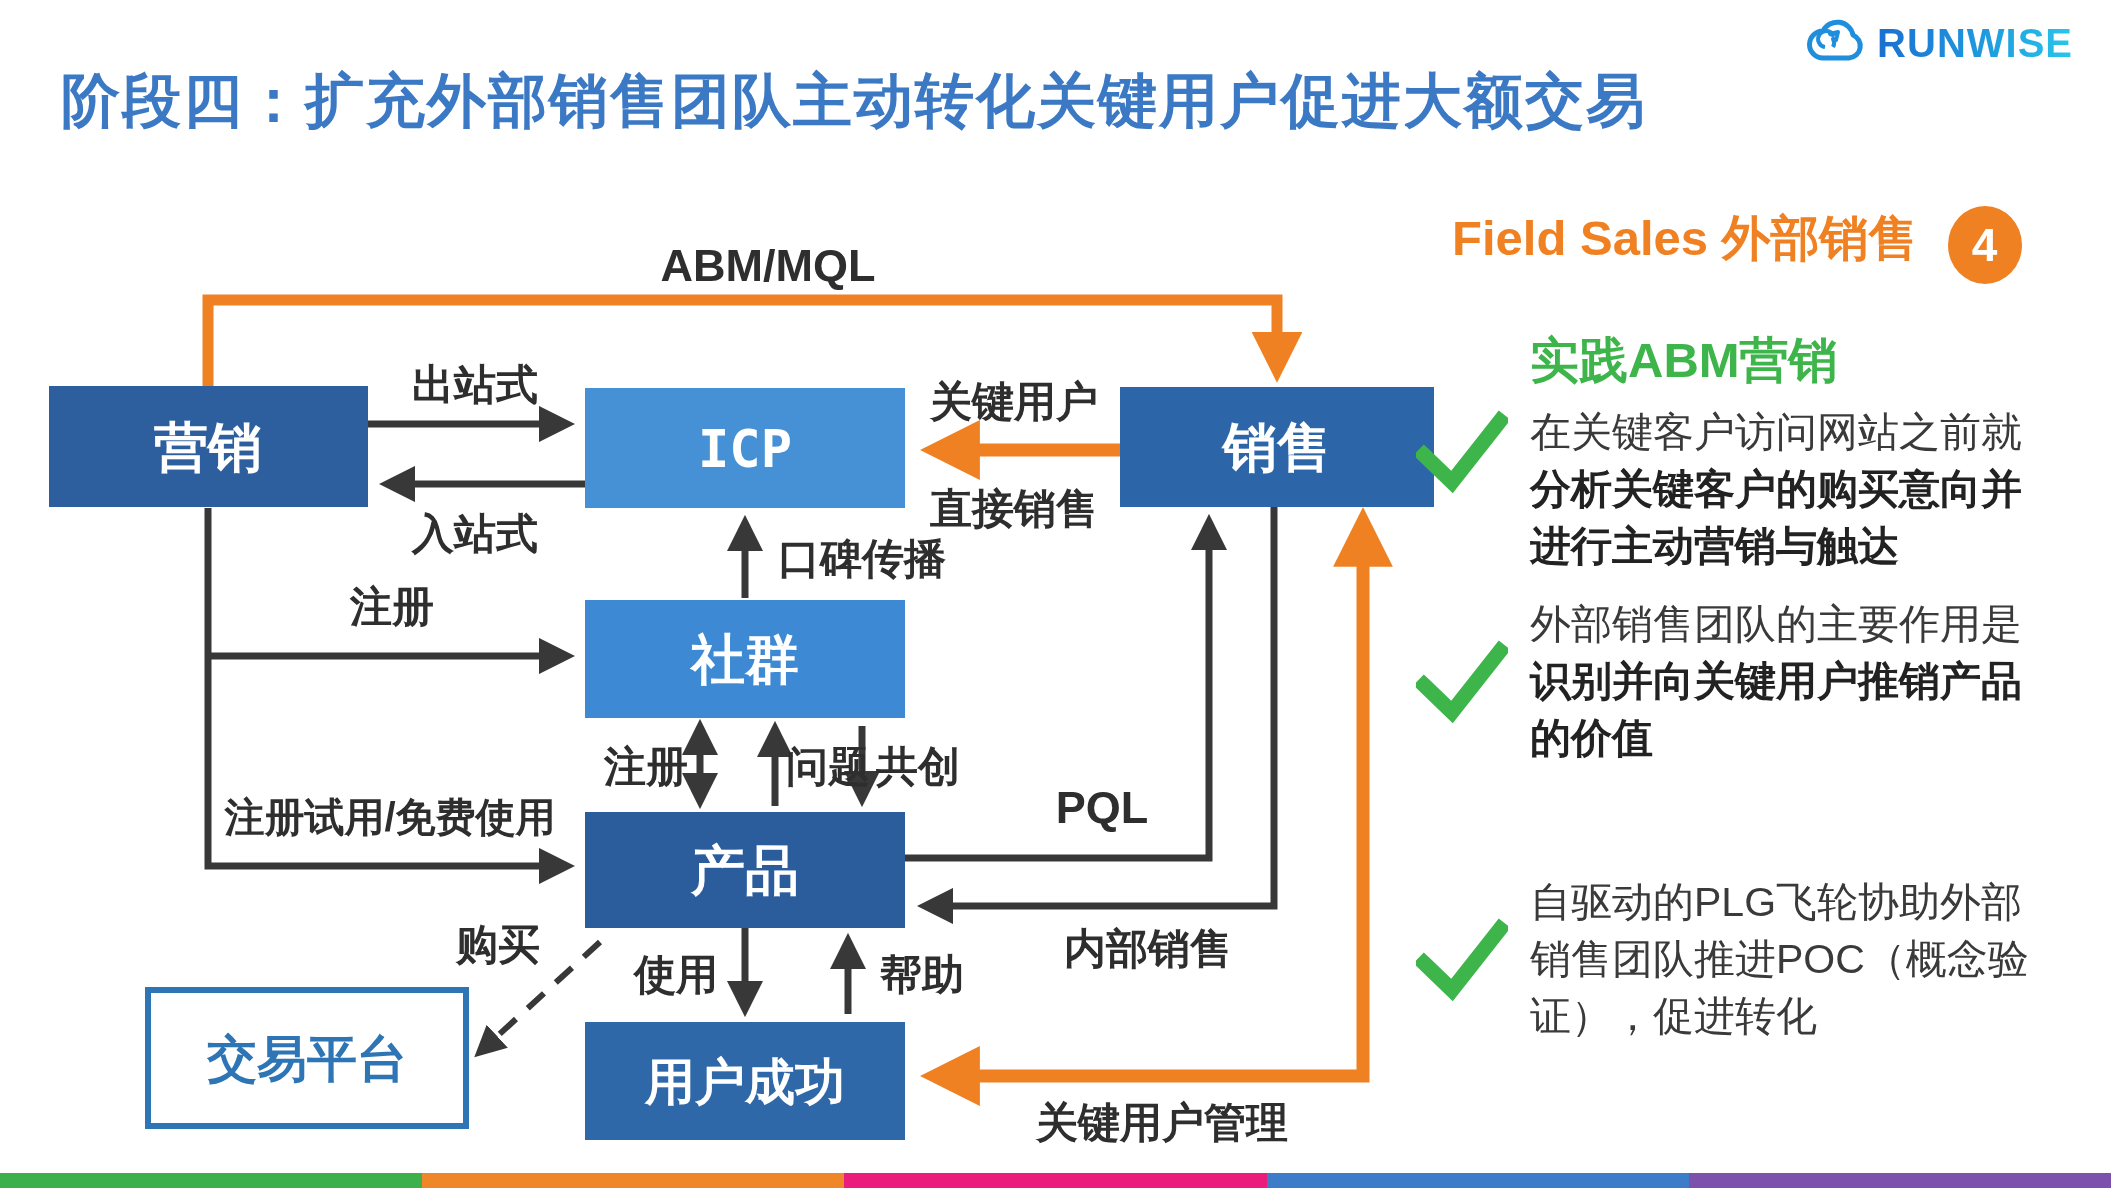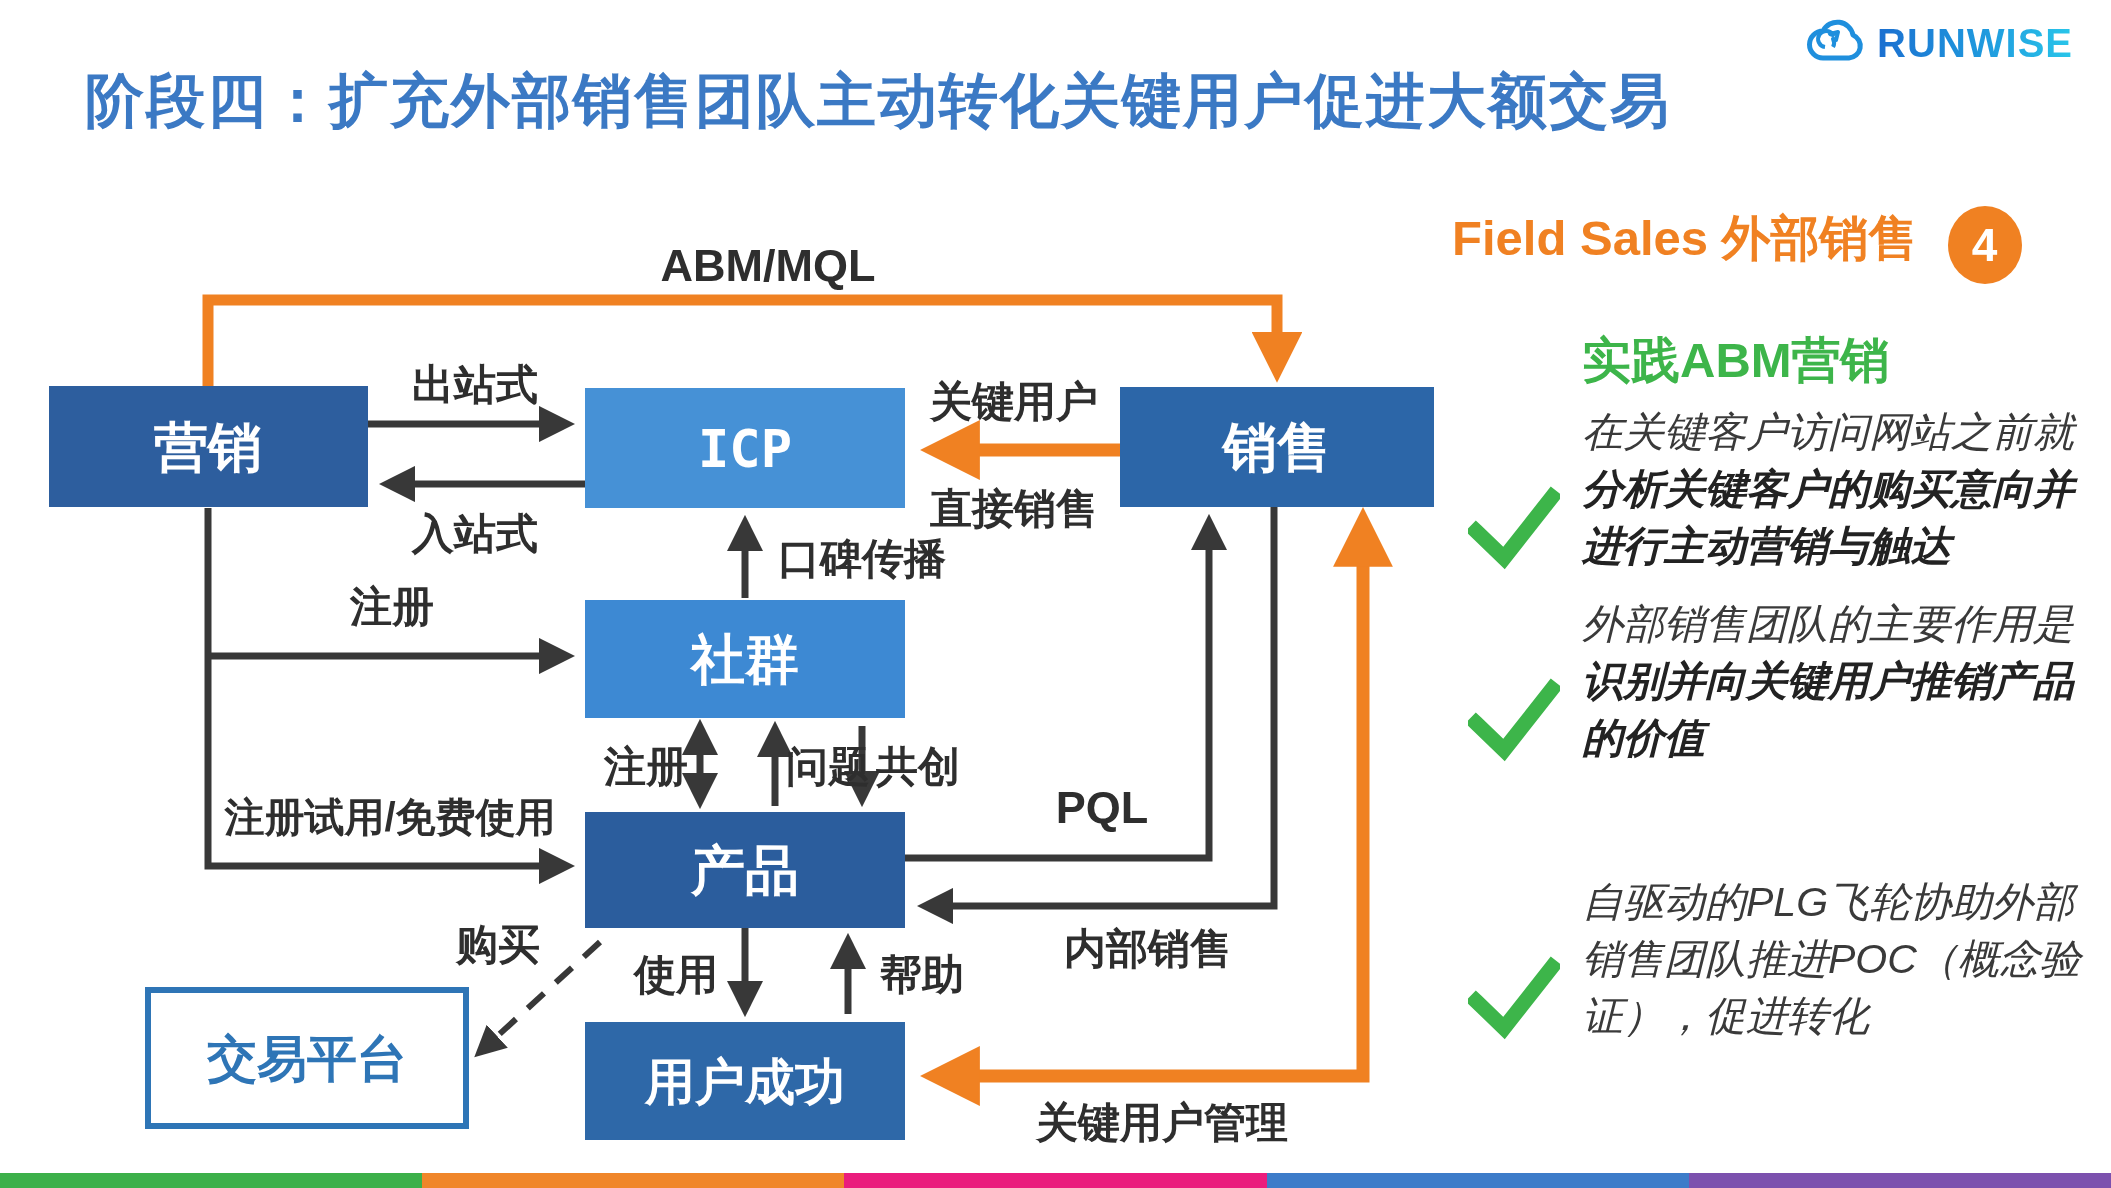--- a/index.html
+++ b/index.html
@@ -1,44 +1,44 @@
 <!DOCTYPE html>
 <html><head>
 <meta charset="utf-8">
 <style>
   html,body{margin:0;padding:0;background:#ffffff;}
   body{width:2111px;height:1188px;position:relative;overflow:hidden;
        font-family:"Liberation Sans","DejaVu Sans",sans-serif;}
 
   
   .title{position:absolute;left:61px;top:62px;font-size:59px;font-weight:700;
-         color:#3b79c4;letter-spacing:2px;white-space:nowrap;margin-left:24px;}
+         color:#3b79c4;letter-spacing:2px;white-space:nowrap;}
   .logo{position:absolute;right:38px;top:14px;display:flex;align-items:center;gap:6px;text-align:right;}
   .logo-text{font-size:40px;font-weight:800;letter-spacing:1px;
              background:linear-gradient(90deg,#1b6fd0 0%,#1f9ade 55%,#29c6ea 100%);
              -webkit-background-clip:text;background-clip:text;color:transparent;}
 
   
   svg.diagram{position:absolute;left:0;top:0;}
   .node-label{fill:#ffffff;font-weight:700;font-size:54px;text-anchor:middle;}
   .node-label.mono{font-family:"DejaVu Sans Mono","Liberation Mono",monospace;font-size:52px;}
   .edge-label{fill:#2e2e2e;font-weight:700;font-size:42px;text-anchor:middle;}
   .edge-label.en{font-size:45px;}
 
   
   .fs-header{position:absolute;left:1452px;top:206px;display:flex;}
   .fs-title{color:#f08122;font-size:49px;font-weight:800;white-space:nowrap;}
   .fs-badge{margin-left:30px;width:74px;height:78px;border-radius:50%;background:#f08122;
             color:#fff;font-size:46px;font-weight:800;display:flex;align-items:center;
             justify-content:center;}
-  .section{position:absolute;left:1468px;width:640px;display:flex;align-items:flex-end;}
+  .section{position:absolute;left:1416px;width:640px;display:flex;align-items:center;}
   .section .check{flex:0 0 92px;margin-top:4px;}
   .sec-text{margin-left:22px;width:508px;}
   .sec-text h3{margin:0 0 10px 0;font-size:49px;font-weight:800;color:#3db54a;}
-  .sec-text p{margin:0;font-size:41px;line-height:57px;color:#3a3a3a;font-weight:400;font-style:italic;}
+  .sec-text p{margin:0;font-size:41px;line-height:57px;color:#3a3a3a;font-weight:400;}
   .sec-text p b{font-weight:800;color:#222;}
 
   
   .stripe{position:absolute;left:0;bottom:0;width:100%;height:15px;display:flex;}
   .stripe div{flex:1 1 0;}
 </style>
 </head>
 <body>
 
 <div class="title">阶段四：扩充外部销售团队主动转化关键用户促进大额交易</div>

